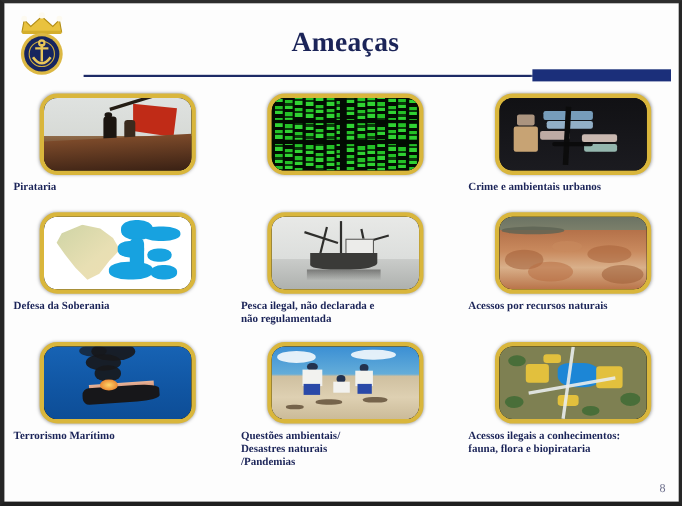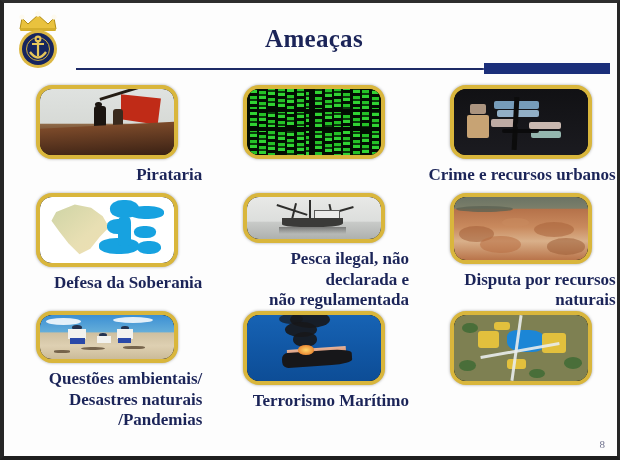--- a/index.html
+++ b/index.html
@@ -24,21 +24,21 @@
   #grid{position:absolute;left:0;top:82px;width:620px;}
   .row{display:flex;}
   .cell{flex:1;display:flex;flex-direction:column;align-items:center;}
   .r1{height:108px;} .r2{height:118px;} .r3{height:120px;}
 
   .frame{width:142px;height:74px;border:4px solid #d9b63c;border-radius:16px;
          box-sizing:border-box;overflow:hidden;position:relative;background:#000;
          box-shadow:0 0 3px rgba(0,0,0,.35);}
   .thumb{position:absolute;inset:0;overflow:hidden;border-radius:11px;}
 
-  .cap{margin-top:6px;text-align:right;font-size:17px;line-height:1.22;
+  .cap{margin-top:6px;text-align:left;font-size:10px;line-height:1.22;
        font-weight:bold;color:#1b2458;font-family:"Liberation Serif",serif;
        white-space:pre-line;width:190px;}
 
   
   
   .pirate{background:linear-gradient(#dfe2e0 0%,#d7dad6 52%,#8f6b4a 53%,#6a4227 72%,#3b2416 100%);}
   .pirate .fig{position:absolute;background:#1b1510;}
   .pirate .flag{position:absolute;left:60%;top:8%;width:30%;height:46%;background:#c02b17;
                 clip-path:polygon(0 0,100% 14%,92% 100%,0 82%);}
   .pirate .gun{position:absolute;left:44%;top:4%;width:30%;height:3px;background:#241c14;
@@ -191,21 +191,21 @@
             <div class="b" style="left:32%;top:32%;width:32%;height:10%;background:#9dbdd6;"></div>
             <div class="b" style="left:28%;top:46%;width:20%;height:12%;background:#cdb8b0;"></div>
             <div class="b" style="left:56%;top:50%;width:24%;height:10%;background:#d9c7bd;"></div>
             <div class="b" style="left:58%;top:64%;width:22%;height:11%;background:#9fc4bb;"></div>
             <div class="b" style="left:10%;top:40%;width:16%;height:34%;background:#d7b07c;"></div>
             <div class="b" style="left:12%;top:22%;width:12%;height:16%;background:#b8a089;"></div>
             <div class="rifle"></div>
             <div class="b" style="left:36%;top:60%;width:28%;height:6%;background:#0b0b0b;"></div>
           </div>
         </div>
-        <div class="cap">Crime  e recursos urbanos</div>
+        <div class="cap">Crime  e ambientais urbanos</div>
       </div>
     </div>
 
     <div class="row r2">
 
       <div class="cell">
         <div class="frame">
           <div class="thumb mapbg">
             <div class="land"></div>
             <div class="sea" style="left:52%;top:4%;width:22%;height:28%;"></div>
@@ -241,25 +241,40 @@
         <div class="frame">
           <div class="thumb mine">
             <div class="rock" style="left:4%;top:46%;width:26%;height:26%;background:#a35f39;"></div>
             <div class="rock" style="left:20%;top:62%;width:30%;height:28%;background:#b86e42;"></div>
             <div class="rock" style="left:60%;top:40%;width:30%;height:24%;background:#a7623a;"></div>
             <div class="rock" style="left:70%;top:66%;width:28%;height:26%;background:#9d5c36;"></div>
             <div class="rock" style="left:36%;top:34%;width:20%;height:14%;background:#c98a5e;"></div>
             <div class="rock" style="left:2%;top:14%;width:42%;height:10%;background:#5c6354;opacity:.8;"></div>
           </div>
         </div>
-        <div class="cap">Disputa por recursos naturais</div>
+        <div class="cap">Acessos por recursos naturais</div>
       </div>
     </div>
 
     <div class="row r3">
+
+      <div class="cell">
+        <div class="frame">
+          <div class="thumb tanker">
+            <div class="smoke" style="left:32%;top:-6%;width:30%;height:26%;"></div>
+            <div class="smoke" style="left:28%;top:10%;width:24%;height:24%;"></div>
+            <div class="smoke" style="left:34%;top:26%;width:18%;height:22%;"></div>
+            <div class="smoke" style="left:24%;top:-2%;width:18%;height:16%;opacity:.7;"></div>
+            <div class="deck"></div>
+            <div class="ship"></div>
+            <div class="fire"></div>
+          </div>
+        </div>
+        <div class="cap">Terrorismo Marítimo</div>
+      </div>
 
       <div class="cell">
         <div class="frame">
           <div class="thumb beach">
             <div class="cloud" style="left:4%;top:6%;width:26%;height:16%;"></div>
             <div class="cloud" style="left:54%;top:4%;width:30%;height:14%;"></div>
             <div class="head" style="left:24%;top:22%;width:7%;height:12%;"></div>
             <div class="shirt" style="left:21%;top:32%;width:13%;height:22%;"></div>
             <div class="short" style="left:22%;top:52%;width:11%;height:14%;"></div>
             <div class="head" style="left:60%;top:24%;width:6%;height:11%;"></div>
@@ -272,48 +287,35 @@
             <div class="debris" style="left:10%;top:80%;width:12%;height:6%;"></div>
           </div>
         </div>
         <div class="cap">Questões ambientais/
 Desastres naturais
 /Pandemias</div>
       </div>
 
       <div class="cell">
         <div class="frame">
-          <div class="thumb tanker">
-            <div class="smoke" style="left:32%;top:-6%;width:30%;height:26%;"></div>
-            <div class="smoke" style="left:28%;top:10%;width:24%;height:24%;"></div>
-            <div class="smoke" style="left:34%;top:26%;width:18%;height:22%;"></div>
-            <div class="smoke" style="left:24%;top:-2%;width:18%;height:16%;opacity:.7;"></div>
-            <div class="deck"></div>
-            <div class="ship"></div>
-            <div class="fire"></div>
-          </div>
-        </div>
-        <div class="cap">Terrorismo Marítimo</div>
-      </div>
-
-      <div class="cell">
-        <div class="frame">
           <div class="thumb bio">
             <div class="water"></div>
             <div class="yellow" style="left:18%;top:24%;width:16%;height:26%;"></div>
             <div class="yellow" style="left:66%;top:28%;width:18%;height:30%;"></div>
             <div class="yellow" style="left:40%;top:66%;width:14%;height:16%;"></div>
             <div class="yellow" style="left:30%;top:10%;width:12%;height:12%;"></div>
             <div class="path" style="left:46%;top:0;width:3px;height:100%;transform:rotate(8deg);"></div>
             <div class="path" style="left:20%;top:52%;width:60%;height:3px;transform:rotate(-10deg);"></div>
             <div class="green" style="left:6%;top:12%;width:12%;height:16%;"></div>
             <div class="green" style="left:82%;top:64%;width:14%;height:18%;"></div>
             <div class="green" style="left:4%;top:68%;width:13%;height:17%;"></div>
             <div class="green" style="left:56%;top:82%;width:12%;height:14%;"></div>
           </div>
         </div>
+        <div class="cap">Acessos ilegais a conhecimentos:
+fauna, flora e biopirataria</div>
       </div>
     </div>
 
   </div>
 
   <div id="pagenum">8</div>
 </div>
 
 </body></html>

